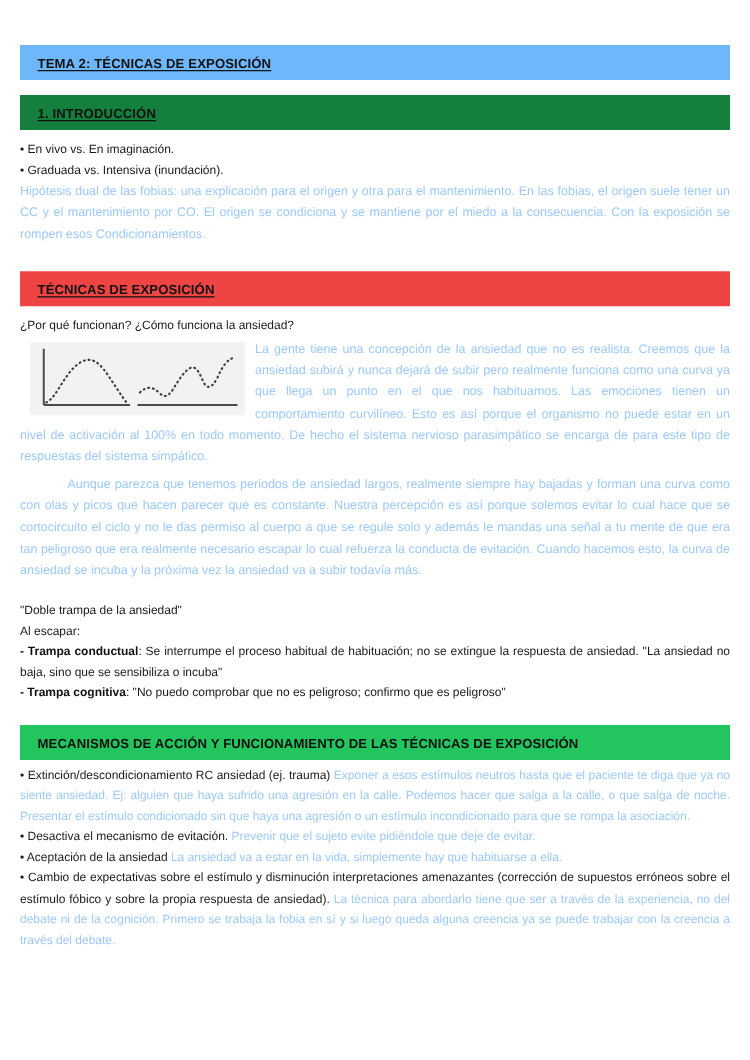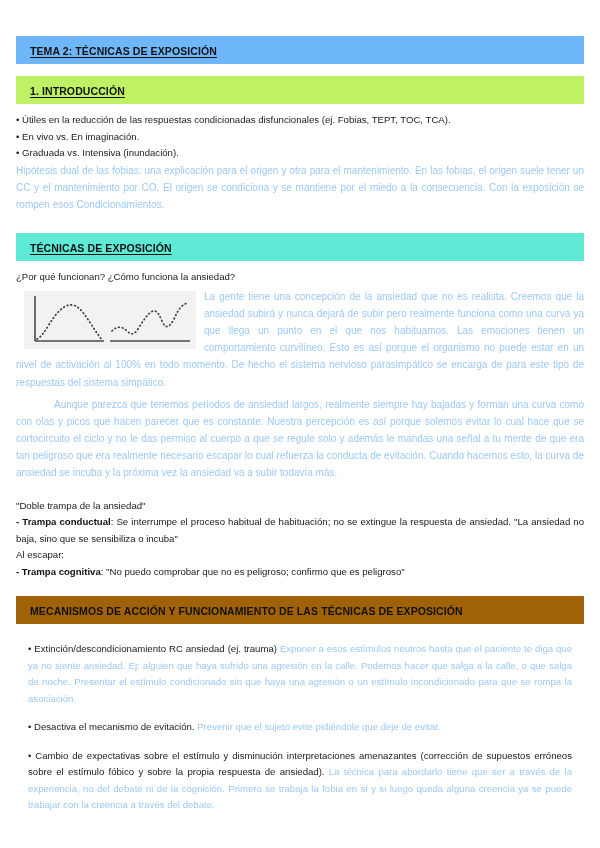--- a/index.html
+++ b/index.html
@@ -40,23 +40,23 @@
     font-weight: bold;
     letter-spacing: 0.1px;
     color: #111111;
     display: inline-block;
   }
   .band.underlined .band-text {
     text-decoration: underline;
     text-underline-offset: 2px;
   }
   .band-title     { background: #6fb7fb; }
-  .band-sub       { background: #bef264; }
-  .band-pale      { background: #5eead4; }
-  .band-palest    { background: #a16207; }
+  .band-sub       { background: #15803d; }
+  .band-pale      { background: #ef4444; }
+  .band-palest    { background: #22c55e; }
 
   
   .p {
     font-size: 9.6px;
     line-height: 1.72;
     margin: 0;
     color: #1a1a1a;
   }
   .p.just { text-align: justify; }
   .blue { color: #9cc9f5; }
@@ -73,21 +73,21 @@
   .gap-2 { height: 2px; }
   .gap-5 { height: 5px; }
   .gap-8 { height: 8px; }
   .gap-12 { height: 12px; }
   .gap-16 { height: 16px; }
   .gap-20 { height: 20px; }
 
   .bullet-line {
     font-size: 9.6px;
     line-height: 1.72;
-    margin: 12px;
+    margin: 0;
     text-align: justify;
   }
 
   
   .figure-wrap {
     float: left;
     width: 172px;
     height: 58px;
     margin: 3px 8px 0 8px;
     background: #f2f2f2;
@@ -106,21 +106,20 @@
     </div>
 
     <div class="gap-12"></div>
 
     <div class="band band-sub underlined">
       <span class="band-text">1. INTRODUCCIÓN</span>
     </div>
 
     <div class="gap-8"></div>
 
-    <p class="p">• Útiles en la reducción de las respuestas condicionadas disfuncionales (ej. Fobias, TEPT, TOC, TCA).</p>
     <p class="p">• En vivo vs. En imaginación.</p>
     <p class="p">• Graduada vs. Intensiva (inundación).</p>
 
     <p class="blue-note">Hipótesis dual de las fobias: una explicación para el origen y otra para el mantenimiento. En las fobias, el origen suele tener un CC y el mantenimiento por CO. El origen se condiciona y se mantiene por el miedo a la consecuencia. Con la exposición se rompen esos Condicionamientos.</p>
 
     <div class="gap-20"></div>
 
     <div class="band band-pale underlined">
       <span class="band-text">TÉCNICAS DE EXPOSICIÓN</span>
     </div>
@@ -152,30 +151,31 @@
       <p class="blue-note">La gente tiene una concepción de la ansiedad que no es realista. Creemos que la ansiedad subirá y nunca dejará de subir pero realmente funciona como una curva ya que llega un punto en el que nos habituamos. Las emociones tienen un comportamiento curvilíneo.    Esto es así porque el organismo no puede estar en un nivel de activación al 100% en todo momento. De hecho el sistema nervioso parasimpático se encarga de para este tipo de respuestas del sistema simpático.</p>
     </div>
 
     <div class="gap-5"></div>
 
     <p class="blue-note indent">Aunque parezca que tenemos periodos de ansiedad largos, realmente siempre hay bajadas y forman una curva como con olas y picos que hacen parecer que es constante. Nuestra percepción es así porque solemos evitar lo cual hace que se cortocircuito el ciclo y no le das permiso al cuerpo a que se regule solo y además le mandas una señal a tu mente de que era tan peligroso que era realmente necesario escapar lo cual refuerza la conducta de evitación. Cuando hacemos esto, la curva de ansiedad se incuba y la próxima vez la ansiedad va a subir todavía más.</p>
 
     <div class="gap-16"></div>
 
     <p class="p">"Doble trampa de la ansiedad"</p>
+    <p class="p">Al escapar:</p>
     <p class="p just"><span class="b">- Trampa conductual</span><span>: Se interrumpe el proceso habitual de habituación; no se extingue la respuesta de ansiedad. "La ansiedad no baja, sino que se sensibiliza o incuba"</span></p>
-    <p class="p">Al escapar:</p>
     <p class="p just"><span class="b">- Trampa cognitiva</span><span>: "No puedo comprobar que no es peligroso; confirmo que es peligroso"</span></p>
 
     <div class="gap-16"></div>
 
     <div class="band band-palest">
       <span class="band-text">MECANISMOS DE ACCIÓN Y FUNCIONAMIENTO DE LAS TÉCNICAS DE EXPOSICIÓN</span>
     </div>
 
     <div class="gap-5"></div>
 
     <p class="bullet-line"><span>• Extinción/descondicionamiento RC ansiedad (ej. trauma)</span><span class="blue"> Exponer a esos estímulos neutros hasta que el paciente te diga que ya no siente ansiedad. Ej: alguien que haya sufrido una agresión en la calle. Podemos hacer que salga a la calle, o que salga de noche. Presentar el estímulo condicionado sin que haya una agresión o un estímulo incondicionado para que se rompa la asociación.</span></p>
     <p class="bullet-line"><span>• Desactiva el mecanismo de evitación.</span><span class="blue"> Prevenir que el sujeto evite pidiéndole que deje de evitar.</span></p>
+    <p class="bullet-line"><span>• Aceptación de la ansiedad</span><span class="blue"> La ansiedad va a estar en la vida, simplemente hay que habituarse a ella.</span></p>
     <p class="bullet-line"><span>• Cambio de expectativas sobre el estímulo y disminución interpretaciones amenazantes (corrección de supuestos erróneos sobre el estímulo fóbico y sobre la propia respuesta de ansiedad).</span><span class="blue"> La técnica para abordarlo tiene que ser a través de la experiencia, no del debate ni de la cognición. Primero se trabaja la fobia en sí y si luego queda alguna creencia ya se puede trabajar con la creencia a través del debate.</span></p>
 
   </div>
 </div>
 
 </body></html>

